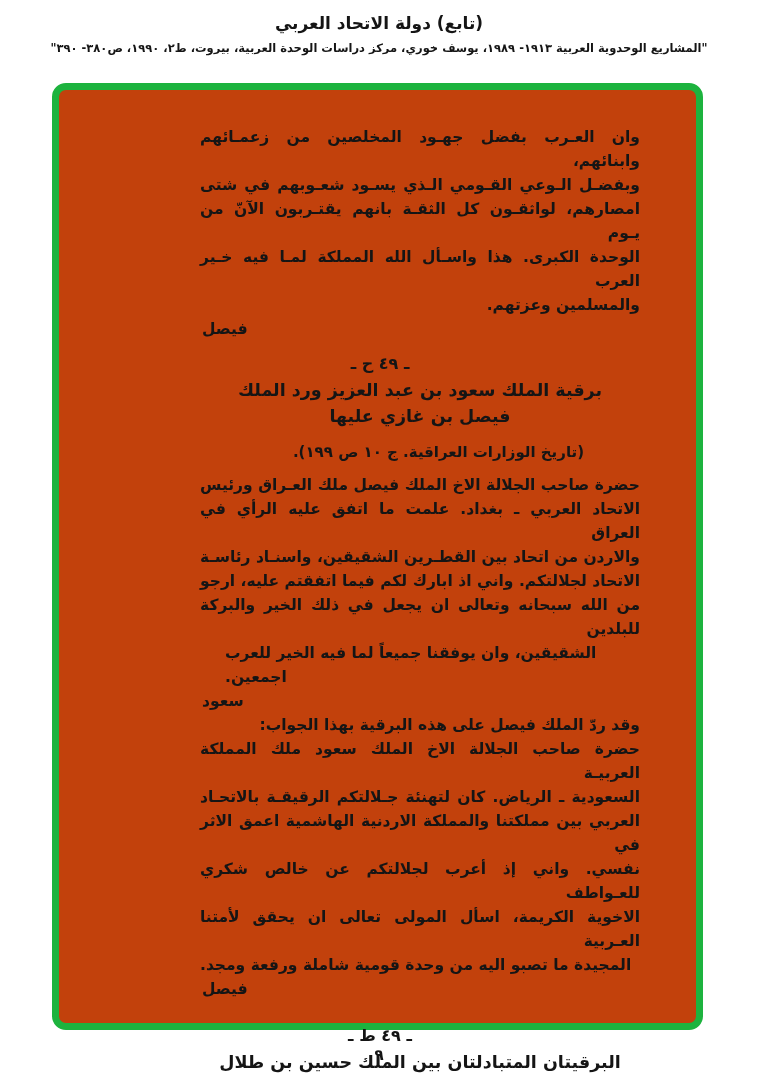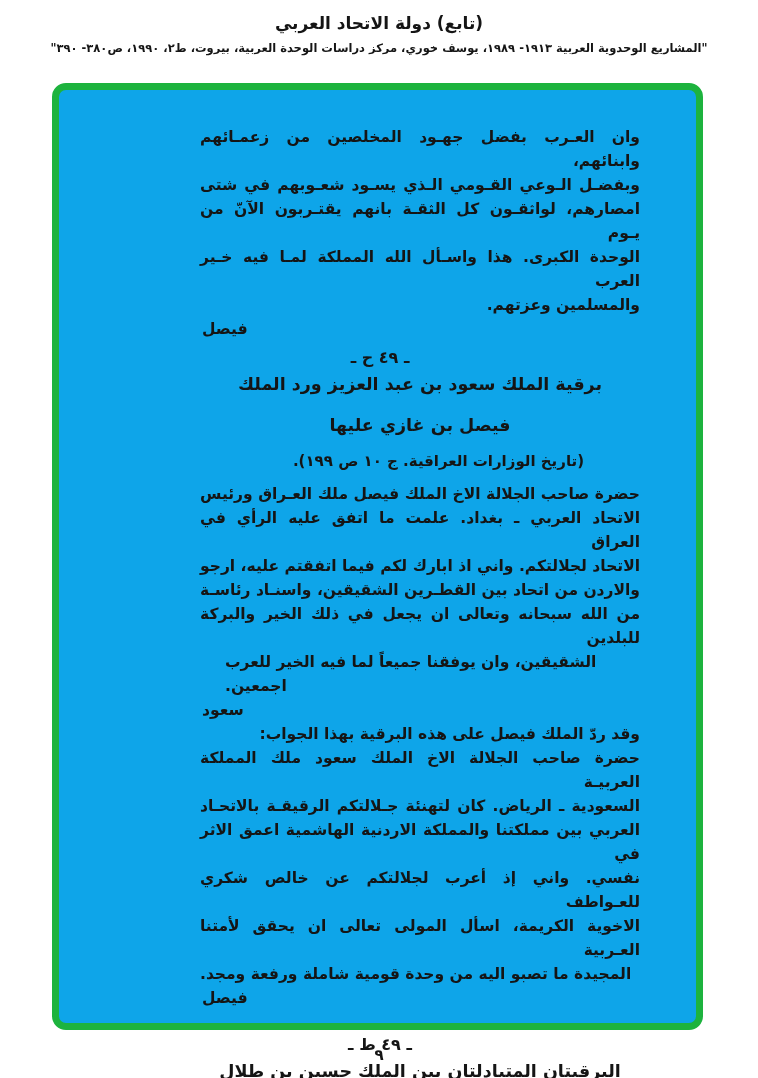--- a/index.html
+++ b/index.html
@@ -10,37 +10,37 @@
   .page{position:absolute;inset:0;direction:rtl;border-radius:19px;}
   
   .top{ text-align:center; }
   .doc-title{ padding-top:13px; font-size:17px; font-weight:bold; line-height:20px; }
   .doc-cite{ margin-top:8px; font-size:11.5px; font-weight:bold; line-height:14px; }
   
   .frame{
     position:absolute; top:83px; left:52px;
     width:637px; height:933px;
     border:7px solid #1db33e; border-radius:14px;
-    background:#0ea5e9;
+    background:#c2410c;
   }
   .content{ margin:35px 56px 0 141px; }
   
   .tl{
     font-size:15.5px; line-height:24px; font-weight:bold;
     text-align:justify; text-align-last:justify; text-justify:inter-word;
     white-space:normal;
   }
   .tl-r{ text-align:right; text-align-last:right; }
   .tl-l{ text-align:left; text-align-last:left; }
   .ind-l{ padding-left:25px; }
   .sig{ font-size:15.5px; line-height:24px; font-weight:bold; text-align:left; padding-left:2px; }
   
-  .hnum{ margin-top:6px; font-size:16px; line-height:22px; font-weight:bold; text-align:center; position:relative; right:40px; }
+  .hnum{ margin-top:12px; font-size:16px; line-height:22px; font-weight:bold; text-align:center; position:relative; right:40px; }
   .hnum2{ margin-top:24px; }
-  .htitle{ font-size:17.5px; line-height:26px; font-weight:bold; text-align:center;margin-top:15px; }
+  .htitle{ font-size:17.5px; line-height:26px; font-weight:bold; text-align:center; }
   .ht-first{ margin-top:2px; }
   
   .src{ margin-top:12px; font-size:15px; line-height:22px; font-weight:bold; padding-right:56px; }
   .mt10{ margin-top:10px; }
   
   .pagenum{
     position:absolute; top:1046px; left:0; right:0;
     text-align:center; font-size:15px; font-weight:bold; direction:rtl;
   }
 </style>
@@ -67,22 +67,22 @@
       <div class="sig">فيصل</div>
 
       <div class="hnum">ـ ٤٩ ح ـ</div>
       <div class="htitle ht-first">برقية الملك سعود بن عبد العزيز ورد الملك</div>
       <div class="htitle">فيصل بن غازي عليها</div>
       <div class="src">(تاريخ الوزارات العراقية. ج ١٠ ص ١٩٩).</div>
 
       <div class="mt10">
         <div class="tl">حضرة صاحب الجلالة الاخ الملك فيصل ملك العـراق ورئيس</div>
         <div class="tl">الاتحاد العربي ـ بغداد. علمت ما اتفق عليه الرأي في العراق</div>
+        <div class="tl">والاردن من اتحاد بين القطـرين الشقيقين، واسنـاد رئاسـة</div>
         <div class="tl">الاتحاد لجلالتكم. واني اذ ابارك لكم فيما اتفقتم عليه، ارجو</div>
-        <div class="tl">والاردن من اتحاد بين القطـرين الشقيقين، واسنـاد رئاسـة</div>
         <div class="tl">من الله سبحانه وتعالى ان يجعل في ذلك الخير والبركة للبلدين</div>
         <div class="tl tl-l ind-l">الشقيقين، وان يوفقنا جميعاً لما فيه الخير للعرب اجمعين.</div>
       </div>
       <div class="sig">سعود</div>
 
       <div class="tl tl-r">وقد ردّ الملك فيصل على هذه البرقية بهذا الجواب:</div>
 
       <div>
         <div class="tl">حضرة صاحب الجلالة الاخ الملك سعود ملك المملكة العربيـة</div>
         <div class="tl">السعودية ـ الرياض. كان لتهنئة جـلالتكم الرقيقـة بالاتحـاد</div>

